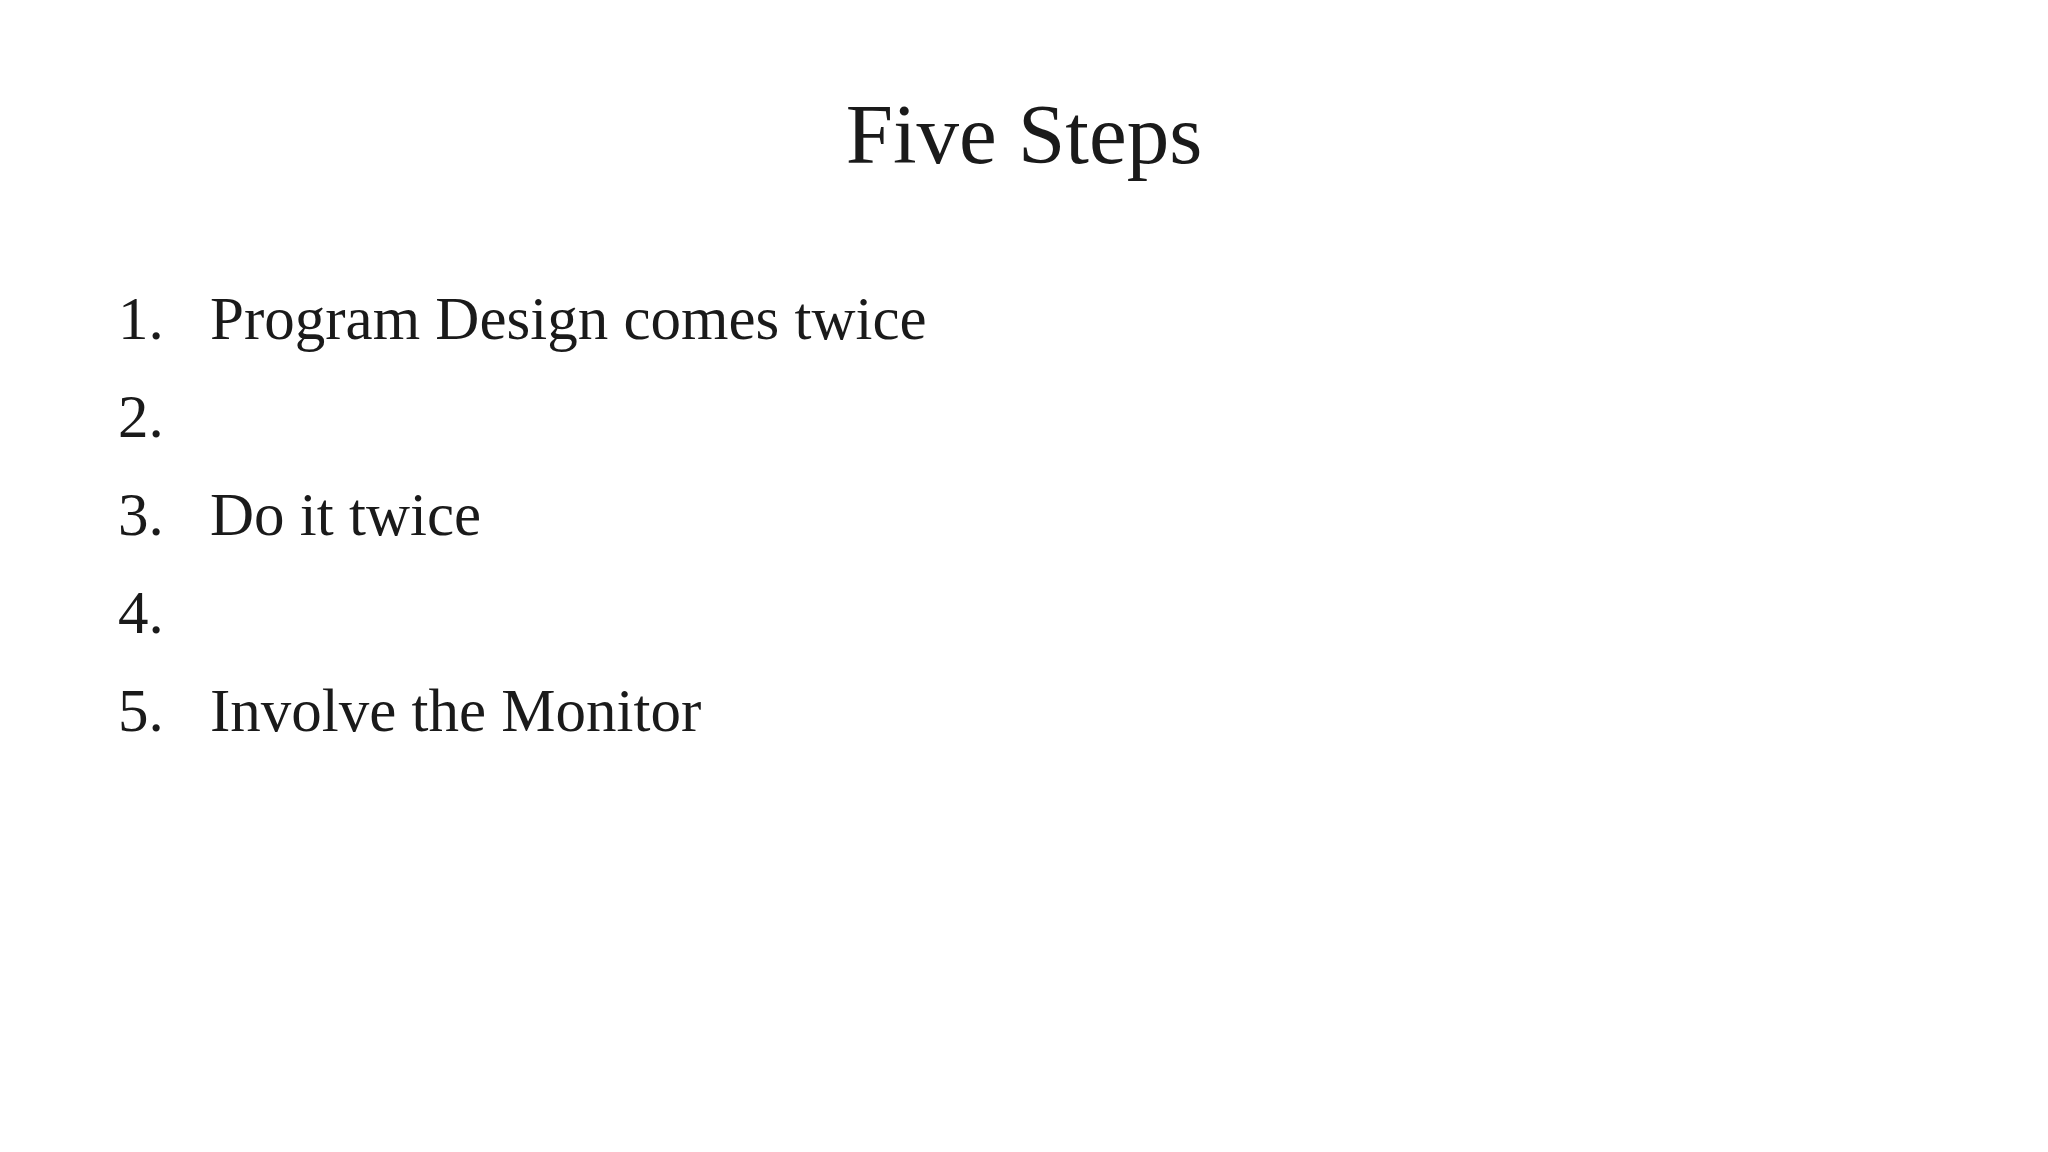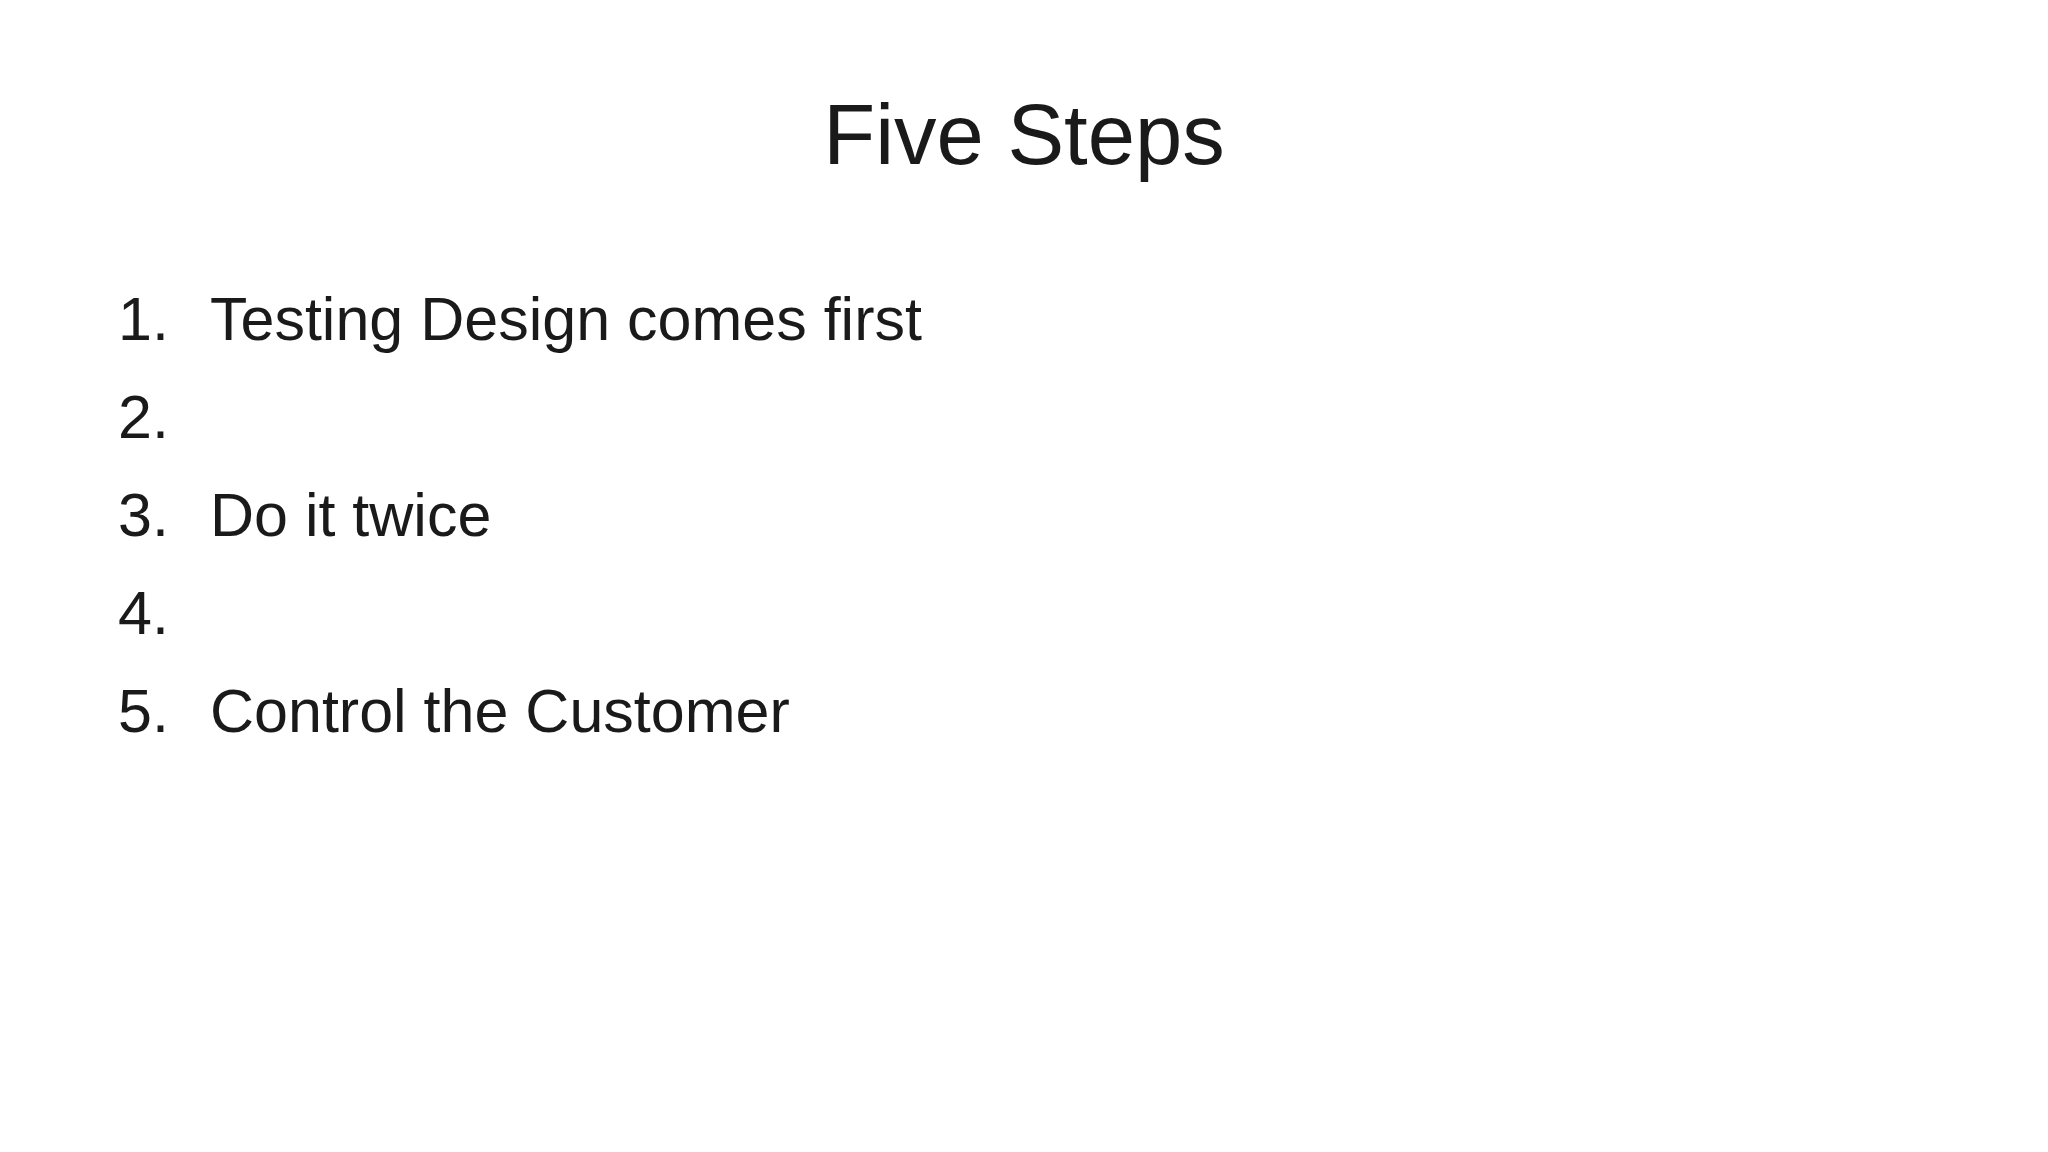--- a/index.html
+++ b/index.html
@@ -1,19 +1,19 @@
 <!DOCTYPE html>
 <html style="--bg: #ffffff; --text: #1a1a1a;"><head>
 <meta charset="utf-8">
 <style>
   :root {
     --bg: #ffffff;
     --text: #1a1a1a;
   }
-  * { margin: 0; padding: 0; box-sizing: border-box; }
+  * { margin: 0; padding: 0; box-sizing: border-box; font-family: Liberation Serif, serif; }
   html, body {
     width: 2048px;
     height: 1152px;
     background: var(--bg);
     font-family: "Liberation Sans", "DejaVu Sans", sans-serif;
     overflow: hidden;
   }
   .slide {
     position: relative;
     width: 2048px;
@@ -62,35 +62,35 @@
 <body>
 
 <div class="slide">
 
   <h1 class="slide-title">Five Steps</h1>
 
   <div class="numbered-list">
 
     <div class="list-item">
       <span class="item-number">1.</span>
-      <span class="item-text">Testing Design comes first</span>
+      <span class="item-text">Program Design comes twice</span>
     </div>
 
     <div class="list-item">
       <span class="item-number">2.</span>
     </div>
 
     <div class="list-item">
       <span class="item-number">3.</span>
       <span class="item-text">Do it twice</span>
     </div>
 
     <div class="list-item">
       <span class="item-number">4.</span>
     </div>
 
     <div class="list-item">
       <span class="item-number">5.</span>
-      <span class="item-text">Control the Customer</span>
+      <span class="item-text">Involve the Monitor</span>
     </div>
 
   </div>
 </div>
 
 </body></html>

